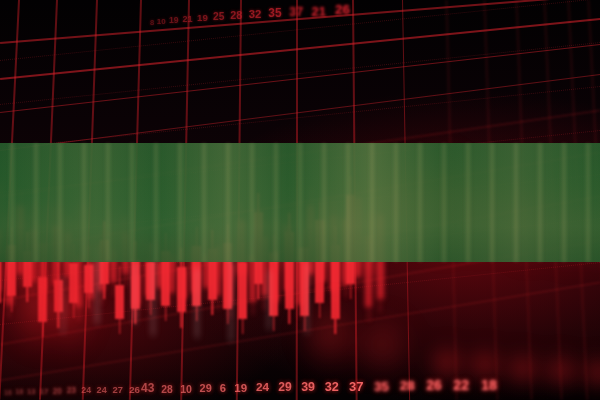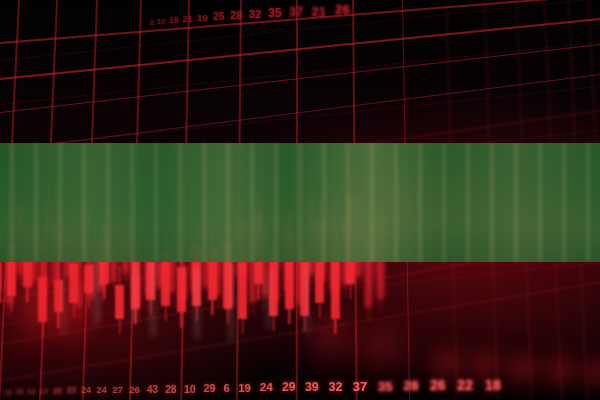--- a/index.html
+++ b/index.html
@@ -606,21 +606,21 @@
       <span style="font-size: 7px; margin-left: 4px; opacity: 0.35; transform: translateY(0px); filter: blur(1.1px);">16</span>
       <span style="font-size: 7.3px; margin-left: 3.4px; opacity: 0.38; transform: translateY(-0.1px); filter: blur(1.1px);">18</span>
       <span style="font-size: 7.6px; margin-left: 3.7px; opacity: 0.41; transform: translateY(-0.2px); filter: blur(1.1px);">13</span>
       <span style="font-size: 7.9px; margin-left: 4.1px; opacity: 0.44; transform: translateY(-0.4px); filter: blur(1.1px);">17</span>
       <span style="font-size: 8.2px; margin-left: 4.4px; opacity: 0.47; transform: translateY(-0.5px); filter: blur(1.1px);">20</span>
       <span style="font-size: 8.5px; margin-left: 4.8px; opacity: 0.5; transform: translateY(-0.6px); filter: blur(1.1px);">23</span>
       <span style="font-size: 8.8px; margin-left: 5.2px; opacity: 0.53; transform: translateY(-0.7px); filter: blur(0.25px);">24</span>
       <span style="font-size: 9.1px; margin-left: 5.5px; opacity: 0.56; transform: translateY(-0.8px); filter: blur(0.25px);">24</span>
       <span style="font-size: 9.4px; margin-left: 5.9px; opacity: 0.59; transform: translateY(-1px); filter: blur(0.25px);">27</span>
       <span style="font-size: 9.7px; margin-left: 6.2px; opacity: 0.62; transform: translateY(-1.1px); filter: blur(0.25px);">26</span>
-      <span style="font-size: 10px; margin-left: 7px; opacity: 0.65; transform: translateY(-1.2px); filter: blur(0.25px);">43</span>
+      <span style="font-size: 12px; margin-left: 1px; opacity: 0.65; transform: translateY(-1.2px); filter: blur(0.25px);">43</span>
       <span style="font-size: 10.3px; margin-left: 7px; opacity: 0.68; transform: translateY(-1.3px); filter: blur(0.25px);">28</span>
       <span style="font-size: 10.6px; margin-left: 7.3px; opacity: 0.71; transform: translateY(-1.4px); filter: blur(0.25px);">10</span>
       <span style="font-size: 10.9px; margin-left: 7.7px; opacity: 0.74; transform: translateY(-1.6px); filter: blur(0.25px);">29</span>
       <span style="font-size: 11.2px; margin-left: 8px; opacity: 0.77; transform: translateY(-1.7px); filter: blur(0.25px);">6</span>
       <span style="font-size: 11.5px; margin-left: 8.4px; opacity: 0.8; transform: translateY(-1.8px); filter: blur(0.25px);">19</span>
       <span style="font-size: 11.8px; margin-left: 8.8px; opacity: 0.83; transform: translateY(-1.9px); filter: blur(0.25px);">24</span>
       <span style="font-size: 12.1px; margin-left: 9.1px; opacity: 0.86; transform: translateY(-2px); filter: blur(0.25px);">29</span>
       <span style="font-size: 12.4px; margin-left: 9.5px; opacity: 0.89; transform: translateY(-2.2px); filter: blur(0.25px);">39</span>
       <span style="font-size: 12.7px; margin-left: 9.8px; opacity: 0.92; transform: translateY(-2.3px); filter: blur(0.25px);">32</span>
       <span style="font-size: 13px; margin-left: 10.2px; opacity: 0.95; transform: translateY(-2.4px); filter: blur(0.25px);">37</span>

